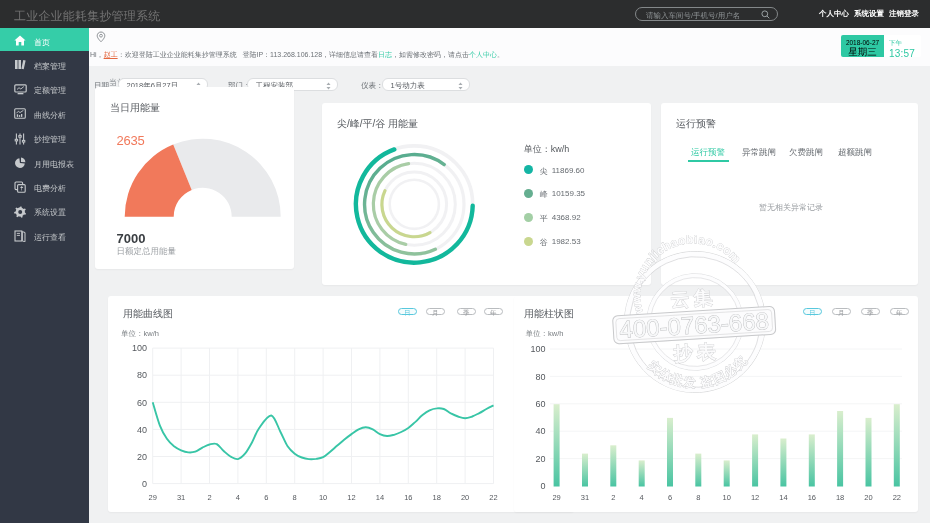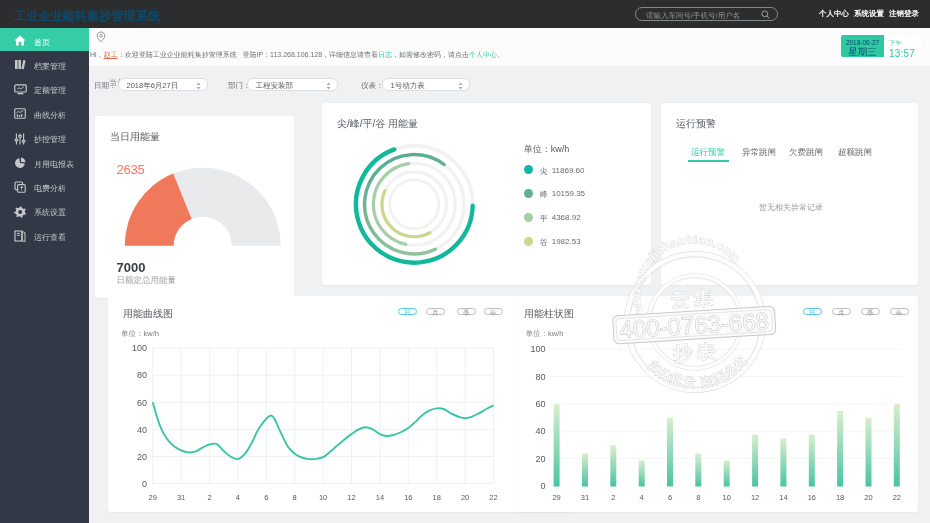--- a/index.html
+++ b/index.html
@@ -1,39 +1,39 @@
 <!DOCTYPE html>
 <html><head>
 <meta charset="utf-8">
 <style>
 * { margin:0; padding:0; box-sizing:border-box; }
 html,body { width:930px; height:523px; overflow:hidden; font-family:"Liberation Sans",sans-serif; }
 body { position:relative; background:#f0f1f2; }
 .abs { position:absolute; }
 
 #topbar { left:0; top:0; width:930px; height:28px; background:#2c2d2e; }
-#logo { left:14px; top:8px; color:#0c4a6e; font-size:12px; font-weight:bold; letter-spacing:0.2px; }
+#logo { left:14px; top:8px; color:#737373; font-size:12px; font-weight:normal; letter-spacing:0.2px; }
 #search { left:635px; top:6.5px; width:143px; height:14px; border:1px solid #84888a; border-radius:8px; }
 #search span { position:absolute; left:10px; top:3px; font-size:7.5px; color:#8d9294; white-space:nowrap; }
 #toplinks { right:11px; top:9px; color:#fff; font-size:7.5px; font-weight:bold; white-space:nowrap; }
 #toplinks b { font-weight:bold; } #toplinks b+b { margin-left:5px; }
 
 #sidebar { left:0; top:28px; width:89px; height:495px; background:#323845; }
 .mi { position:absolute; left:0; width:89px; height:24.4px; color:#c6c9cc; font-size:8px; }
 .mi .txt { position:absolute; left:34px; top:8.5px; white-space:nowrap; }
 .mi svg { position:absolute; left:14px; top:7px; }
 .mi.act { background:#35cda8; color:#fff; height:23px; }
 
 #crumb { left:89px; top:28px; width:841px; height:38px; background:#fcfcfd; }
 .c1 { position:absolute; left:109px; top:34px; font-size:8px; color:#8a8f93; white-space:nowrap;margin-top:43px; }
 .c2 { position:absolute; left:90px; top:49.5px; font-size:7px; color:#6d7277; white-space:nowrap; }
 .c2 .red { color:#e4683f; text-decoration:underline; }
 .c2 .grn { color:#2fc9a4; }
 
-#dtgreen { left:841px; top:35px; width:43px; height:22px; background:#2ec8a3; border-radius:2px 0 0 2px; color:#0c4a6e; text-align:center; }
+#dtgreen { left:841px; top:35px; width:43px; height:22px; background:#2ec8a3; border-radius:2px 0 0 2px; color:#000000; text-align:center; }
 #dtgreen .d1 { font-size:6.5px; margin-top:3.5px; white-space:nowrap; }
 #dtgreen .d2 { font-size:9.5px; margin-top:0.5px; white-space:nowrap; }
 #dtwhite { left:884px; top:35px; width:37px; height:22px; background:#fff; border-radius:0 2px 2px 0; color:#2ec8a3; padding-left:5px; }
 #dtwhite .d1 { font-size:6.5px; margin-top:3.5px; }
 #dtwhite .d2 { font-size:10px; letter-spacing:0.2px; }
 
 .flabel { position:absolute; top:81px; font-size:7.5px; color:#666b70; }
 .fsel { position:absolute; top:78px; height:13px; background:#fff; border:1px solid #dcdee0; border-radius:6px; font-size:7.5px; color:#55595e; }
 .fsel .tx { position:absolute; left:7.5px; top:2px; white-space:nowrap; }
 .fsel .ar { position:absolute; right:6px; top:2.5px; }
@@ -167,21 +167,21 @@
   </div>
 <div class="flabel" style="left:361px">仪表：</div>
 <div class="fsel" style="left:382px;width:88px">
     <span class="tx">1号动力表</span>
     <span class="ar"><svg width="5" height="8" viewBox="0 0 5 8">
         <path d="M0.5 3 L2.5 0.5 L4.5 3 Z" fill="#a7acb0"></path>
         <path d="M0.5 5 L2.5 7.5 L4.5 5 Z" fill="#a7acb0"></path>
       </svg></span>
   </div>
 
-<div class="card" style="left:95px;top:116px;width:199px;height:182px">
+<div class="card" style="left:95px;top:87px;width:199px;height:182px">
 <div class="ctitle">当日用能量</div>
 <div style="position:absolute;left:21.5px;top:46px;font-size:13px;letter-spacing:-0.2px;color:#f1795b">2635</div>
 <svg style="position:absolute;left:0;top:0" width="217" height="182" viewBox="0 0 217 182">
 <path d="M78.2 57.5 A78 78 0 0 1 185.7 129.7 L136.7 129.7 A29 29 0 0 0 96.7 102.9 Z" fill="#e9eaec"></path>
 <path d="M29.7 129.7 A78 78 0 0 1 78.2 57.5 L96.7 102.9 A29 29 0 0 0 78.7 129.7 Z" fill="#f1795b"></path>
 </svg>
 <div style="position:absolute;left:21.5px;top:143.5px;font-size:13px;font-weight:bold;color:#3a3e42">7000</div>
 <div style="position:absolute;left:21.5px;top:159px;font-size:8.5px;color:#9a9ea2">日额定总用能量</div>
 </div>
 <div class="card" style="left:322px;top:103px;width:329px;height:182px">

